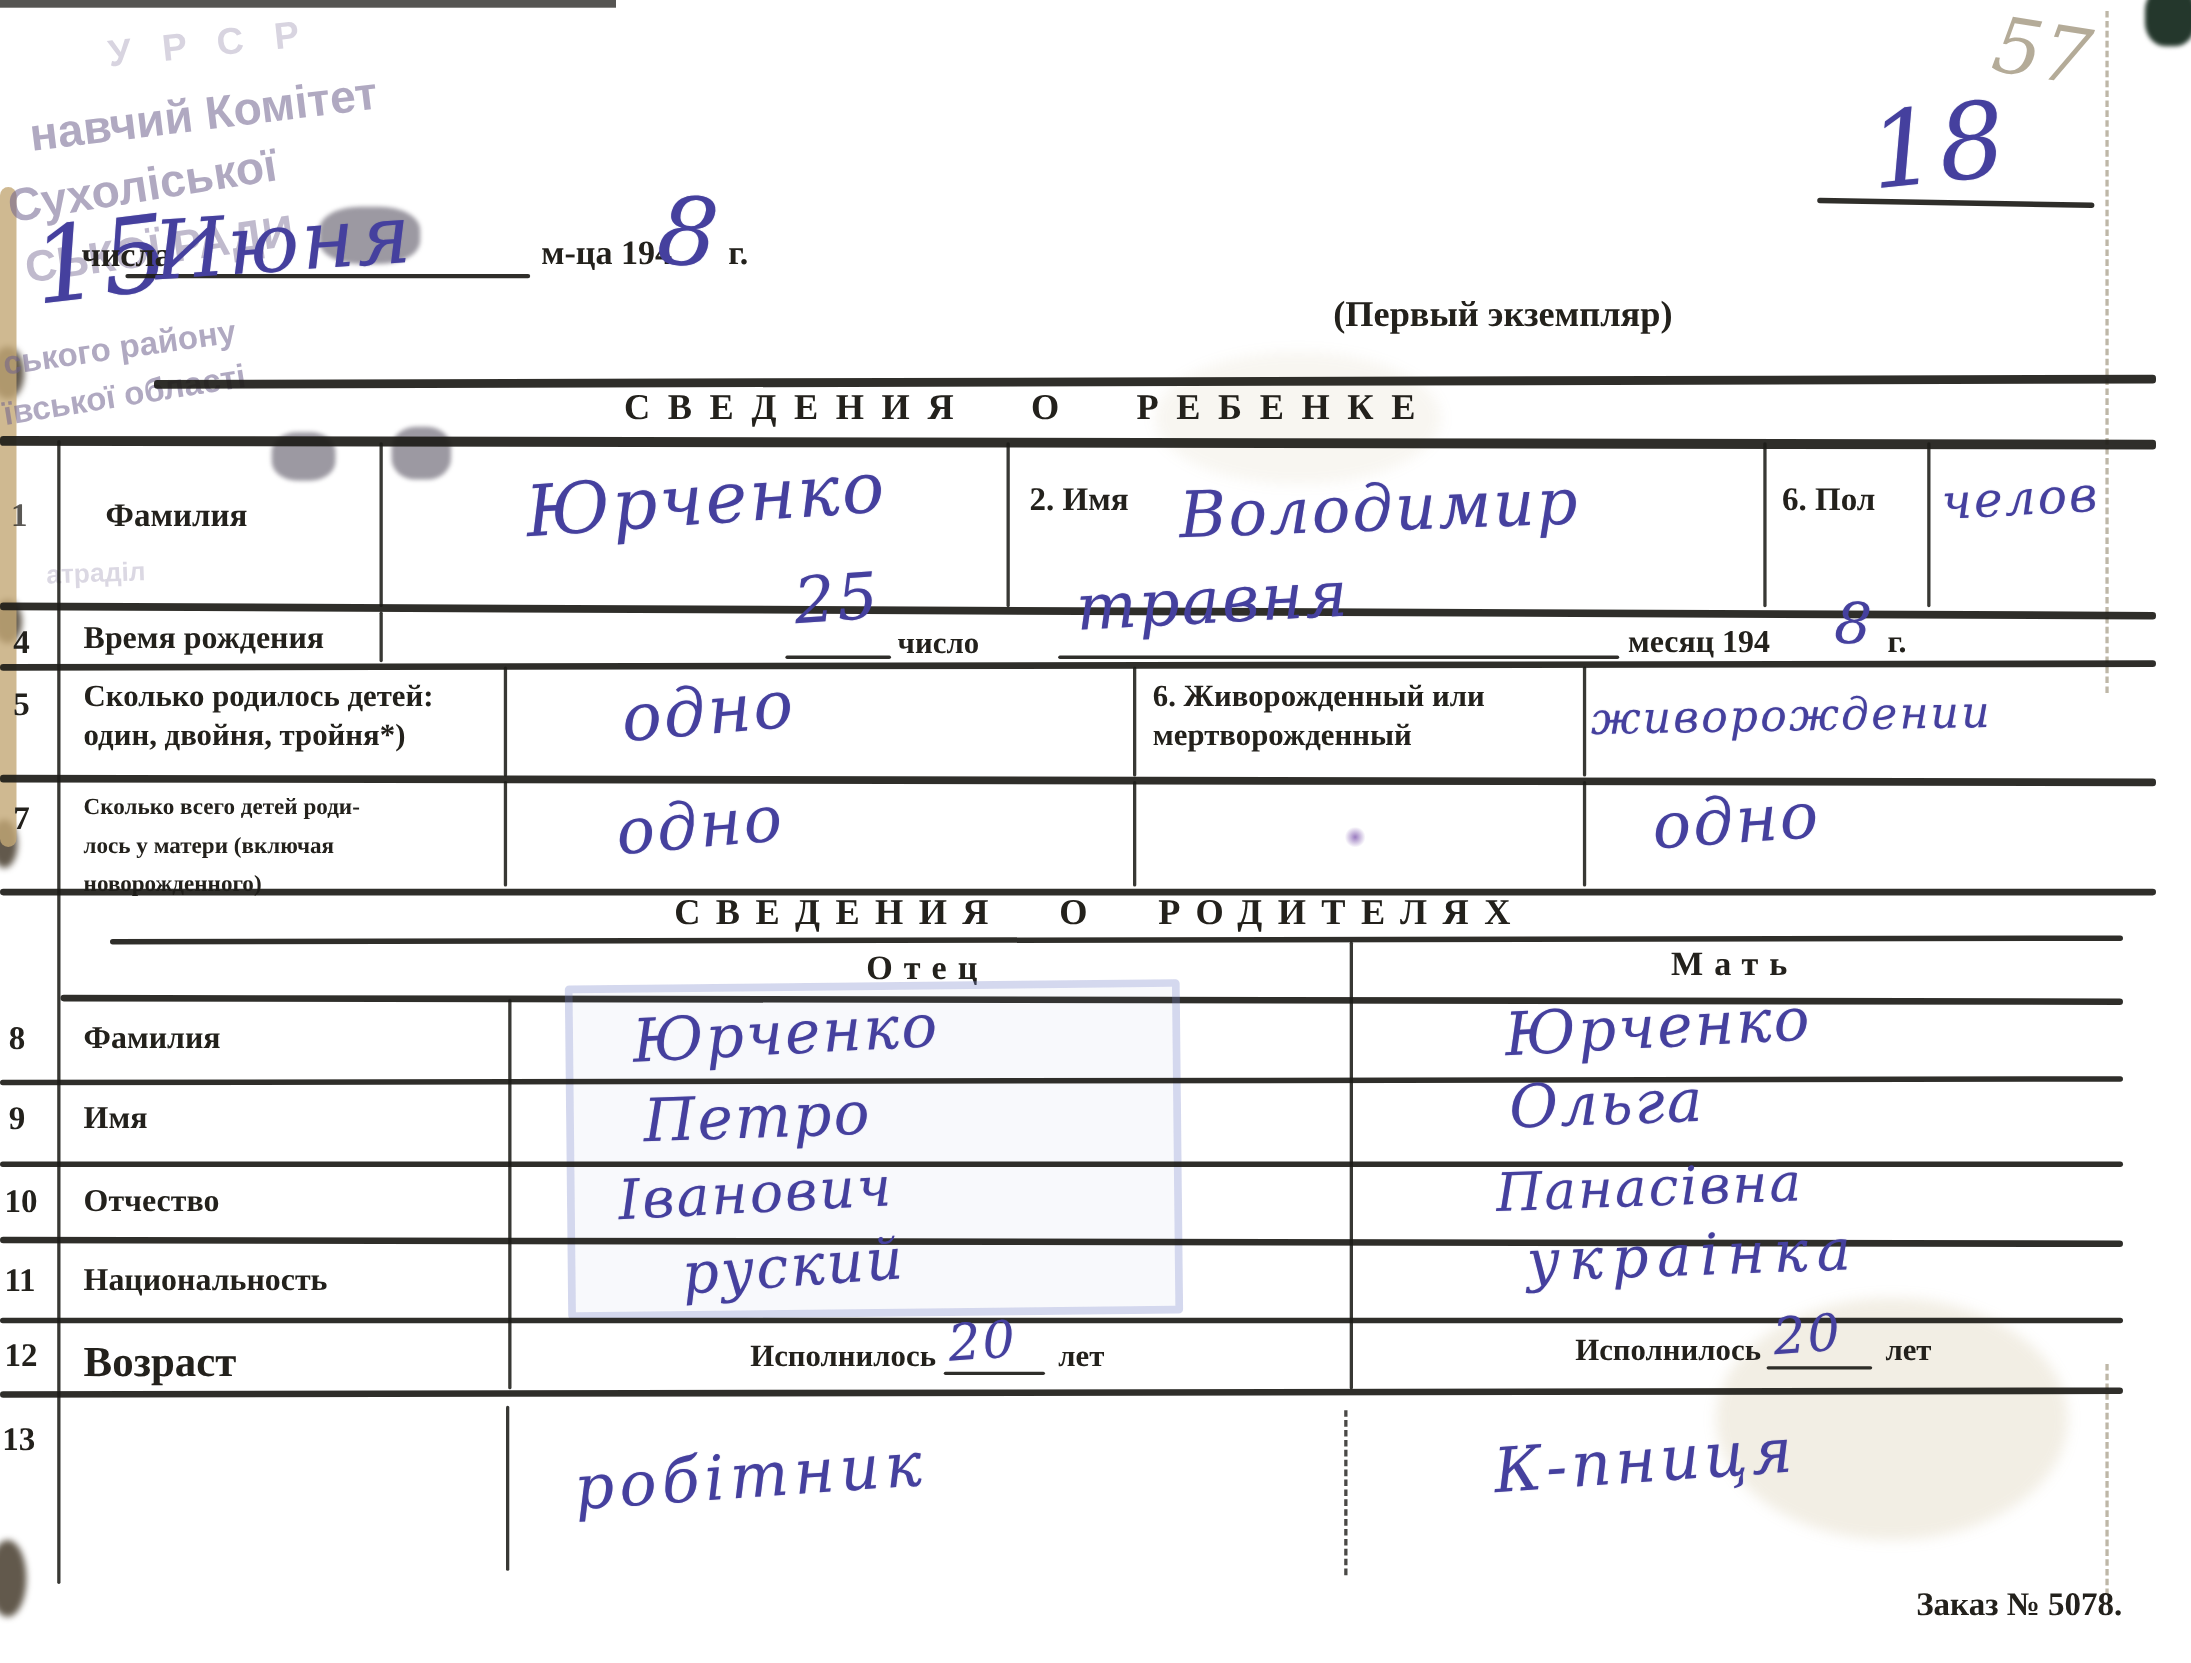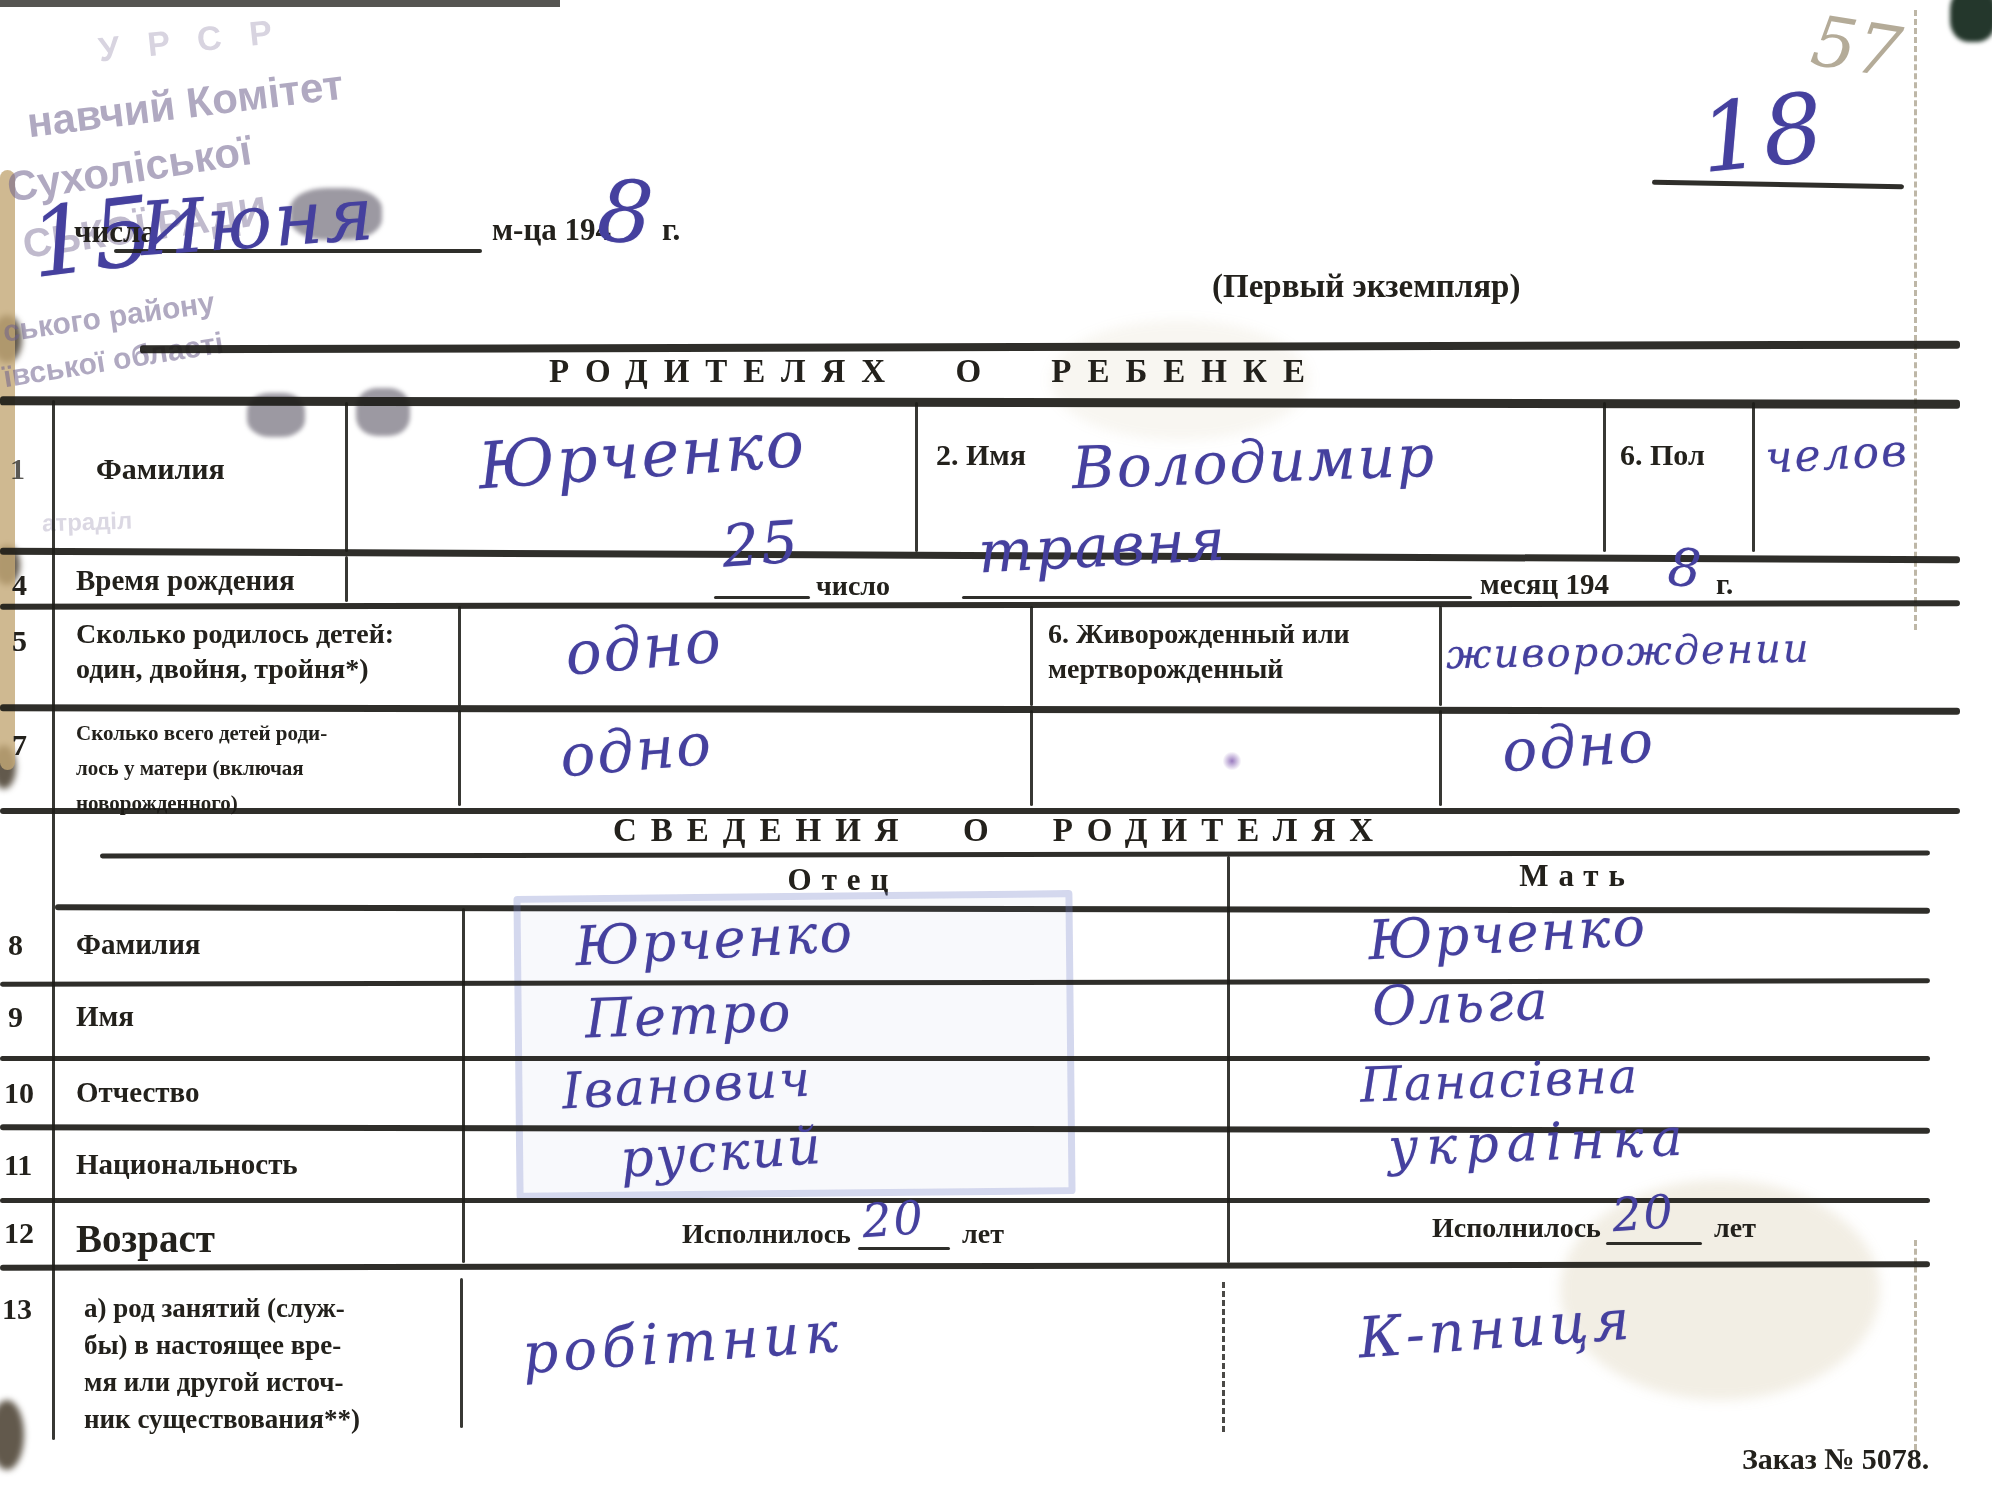--- a/index.html
+++ b/index.html
@@ -64,21 +64,21 @@
   <div class="hw abs" style="left:30px;top:182px;font-size:95px;transform:rotate(-7deg);">15</div>
   <div class="pr abs" style="left:74px;top:214px;font-size:31px;">числа</div>
   <div class="hr" style="left:114px;top:249px;width:368px;height:4px;"></div>
   <div class="hw abs" style="left:140px;top:178px;font-size:74px;transform:rotate(-4deg);">Июня</div>
   <div class="pr abs" style="left:492px;top:212px;font-size:31px;">м-ца 194</div>
   <div class="hw abs" style="left:598px;top:162px;font-size:86px;transform:rotate(5deg);">8</div>
   <div class="pr abs" style="left:662px;top:212px;font-size:31px;">г.</div>
   <div class="pr abs" style="left:1212px;top:268px;font-size:33px;">(Первый экземпляр)</div>
 
   <div class="hr" style="left:140px;top:343px;width:1820px;height:8px;transform:rotate(-0.15deg);"></div>
-  <div class="pr abs" style="left:390px;top:353px;width:1090px;text-align:center;font-size:33px;letter-spacing:16px;word-spacing:30px;">РОДИТЕЛЯХ О РЕБЕНКЕ</div>
+  <div class="pr abs" style="left:390px;top:353px;width:1090px;text-align:center;font-size:33px;letter-spacing:16px;word-spacing:30px;">СВЕДЕНИЯ О РЕБЕНКЕ</div>
   <div class="hr" style="left:0;top:398px;width:1960px;height:9px;transform:rotate(0.1deg);"></div>
 
   <div class="vr" style="left:52px;top:400px;height:1040px;"></div>
   <div class="pr abs" style="left:10px;top:452px;font-size:30px;opacity:.75;">1</div>
   <div class="pr abs" style="left:96px;top:452px;font-size:30px;">Фамилия</div>
   <div class="vr" style="left:345px;top:402px;height:150px;"></div>
   <div class="hw abs" style="left:478px;top:418px;font-size:64px;transform:rotate(-4deg);">Юрченко</div>
   <div class="vr" style="left:915px;top:402px;height:150px;"></div>
   <div class="pr abs" style="left:936px;top:438px;font-size:30px;">2. Имя</div>
   <div class="hw abs" style="left:1072px;top:428px;font-size:58px;transform:rotate(-2deg);">Володимир</div>
@@ -165,24 +165,20 @@
   <div class="hw abs" style="left:862px;top:1192px;font-size:46px;transform:rotate(-4deg);">20</div>
   <div class="hr" style="left:858px;top:1247px;width:92px;height:3px;"></div>
   <div class="pr abs" style="left:962px;top:1218px;font-size:28px;">лет</div>
   <div class="pr abs" style="left:1432px;top:1212px;font-size:28px;">Исполнилось</div>
   <div class="hw abs" style="left:1612px;top:1186px;font-size:46px;transform:rotate(-4deg);">20</div>
   <div class="hr" style="left:1606px;top:1242px;width:96px;height:3px;"></div>
   <div class="pr abs" style="left:1714px;top:1212px;font-size:28px;">лет</div>
   <div class="hr" style="left:0;top:1263px;width:1930px;height:6px;transform:rotate(-0.1deg);"></div>
 
   <div class="pr abs" style="left:2px;top:1292px;font-size:30px;">13</div>
-  <div class="pr abs ml" style="left:84px;top:1290px;font-size:27px;line-height:37px;">а) род занятий (служ-
-бы) в настоящее вре-
-мя или другой источ-
-ник существования**)</div>
   <div class="vr" style="left:460px;top:1278px;height:150px;"></div>
   <div class="hw abs" style="left:522px;top:1310px;font-size:56px;transform:rotate(-4deg);letter-spacing:5px;">робітник</div>
   <div class="abs" style="left:1222px;top:1282px;height:150px;border-left:3px dashed rgba(29,28,24,.8);"></div>
   <div class="hw abs" style="left:1358px;top:1296px;font-size:56px;transform:rotate(-4deg);letter-spacing:4px;">К-пниця</div>
 
   <div class="pr abs" style="left:1742px;top:1442px;font-size:30px;">Заказ № 5078.</div>
 
 </div>
 
 </body></html>

